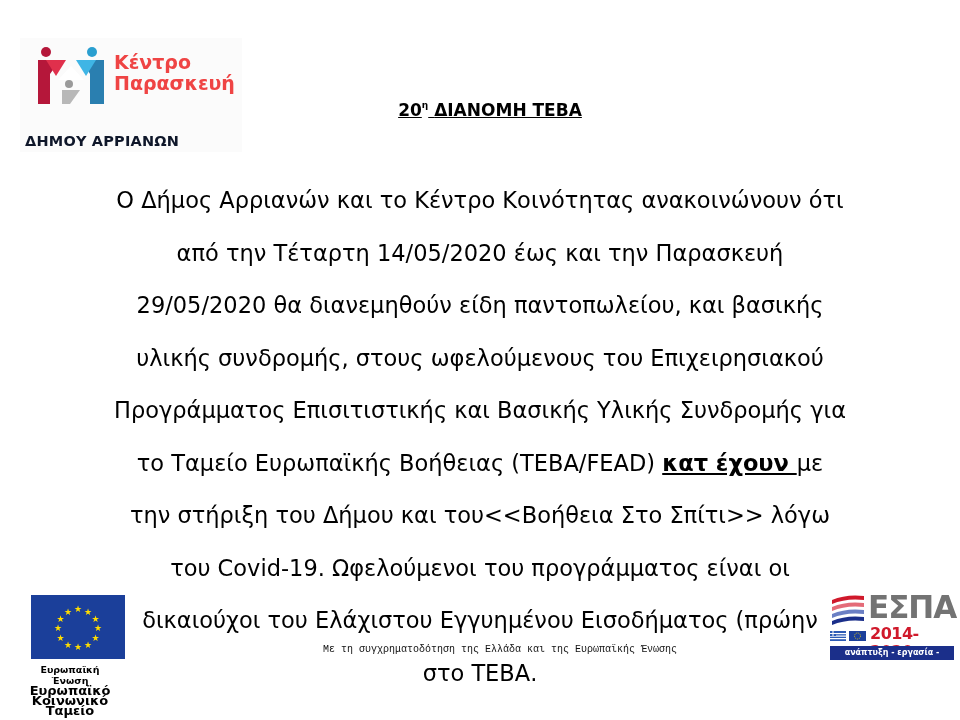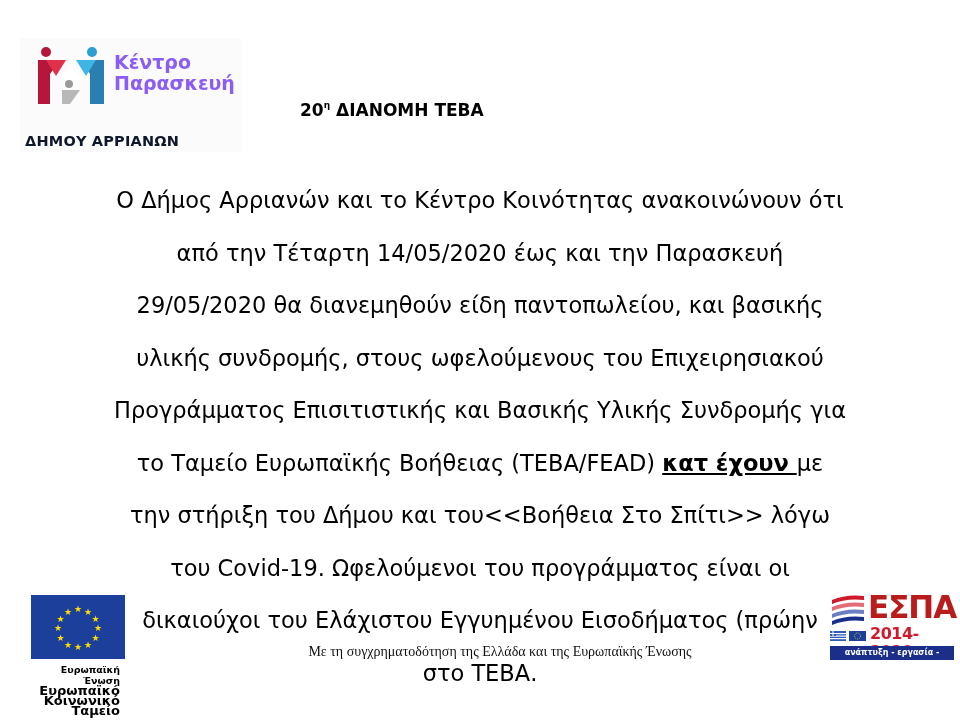--- a/index.html
+++ b/index.html
@@ -6,55 +6,55 @@
     body {
       width: 960px; height: 720px; background: #ffffff; position: relative; overflow: hidden;
       font-family: "DejaVu Sans", sans-serif; color: #000;
     }
     .logo-block {
       position: absolute; left: 20px; top: 38px; width: 222px; height: 114px;
       background: #fbfbfb;
     }
     .logo-mark { position: absolute; left: 16px; top: 8px; width: 70px; height: 60px; }
     .logo-text {
-      position: absolute; left: 94px; top: 14px; color: #8b5cf6; font-weight: bold;
+      position: absolute; left: 94px; top: 14px; color: #ef4444; font-weight: bold;
       font-family: "DejaVu Sans", sans-serif; font-size: 19px; line-height: 21px;
     }
     .municipality {
       position: absolute; left: 5px; top: 95px; color: #0f172a; font-weight: bold;
       font-size: 14.5px; letter-spacing: 0.2px; font-family: "DejaVu Sans", sans-serif;
     }
     .title {
-      position: absolute; left: 300px; top: 100px; width: 380px; text-align: left;
-      font-weight: bold; font-size: 17px; 
+      position: absolute; left: 300px; top: 100px; width: 380px; text-align: center;
+      font-weight: bold; font-size: 17px; text-decoration: underline;
       font-family: "DejaVu Sans", sans-serif;
     }
     .title sup { font-size: 9px; vertical-align: 8px; text-decoration: none; display: inline-block; }
     .body-text {
       position: absolute; left: 20px; top: 165px; width: 920px; text-align: center;
       font-size: 22.5px; line-height: 34.5px; font-family: "DejaVu Sans", sans-serif;
     }
     .body-text .line { display: block; white-space: nowrap; margin-top: 18px; }
     .emph { font-weight: bold; text-decoration: underline; }
     .eu-flag {
       position: absolute; left: 31px; top: 595px; width: 94px; height: 64px; background: #1b3f9a;
     }
     .eu-caption {
-      position: absolute; left: 2px; top: 664px; width: 118px; text-align: right;
+      position: absolute; left: 11px; top: 664px; width: 118px; text-align: center;
       font-family: "DejaVu Sans", sans-serif; font-weight: bold; line-height: 11px;
     }
     .eu-caption .big { font-size: 9.5px; display: block; }
     .eu-caption .small { font-size: 13px; display: block; line-height: 10px; }
     .cofinance {
       position: absolute; left: 300px; top: 644px; width: 400px; text-align: center;
-      font-size: 14px; font-family: Liberation Serif, serif; color: #111;
+      font-size: 10px; font-family: Liberation Mono, monospace; color: #111;
     }
     .espa { position: absolute; left: 828px; top: 590px; width: 128px; height: 72px; }
     .espa-word {
-      position: absolute; left: 40px; top: 0px; font-size: 31px; font-weight: bold; color: #b91c1c;
+      position: absolute; left: 40px; top: 0px; font-size: 31px; font-weight: bold; color: #737373;
       font-family: "DejaVu Sans", sans-serif; letter-spacing: -1px; line-height: 34px;
     }
     .espa-years {
       position: absolute; left: 42px; top: 35px; font-size: 16px; font-weight: bold; color: #d0192b;
       font-family: "DejaVu Sans", sans-serif; line-height: 18px; letter-spacing: -0.5px;
     }
     .espa-bar {
       position: absolute; left: 2px; top: 56px; width: 124px; height: 14px; background: #1b2f8a; color: #fff;
       font-size: 8px; text-align: center; line-height: 14px; font-weight: bold;
       font-family: "DejaVu Sans", sans-serif;

